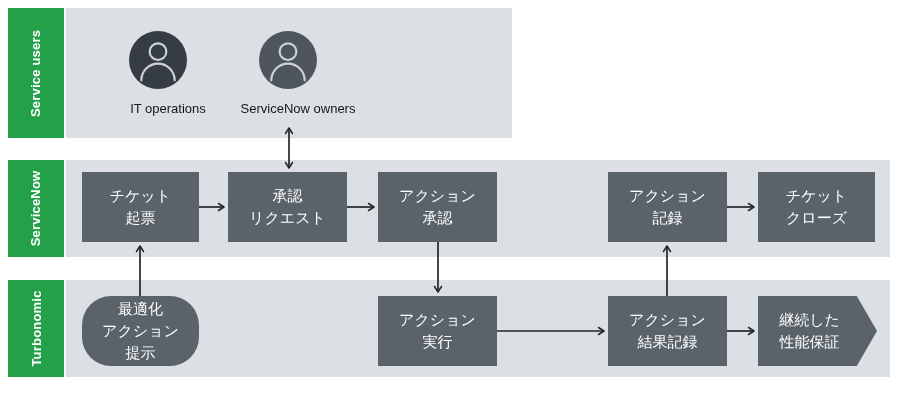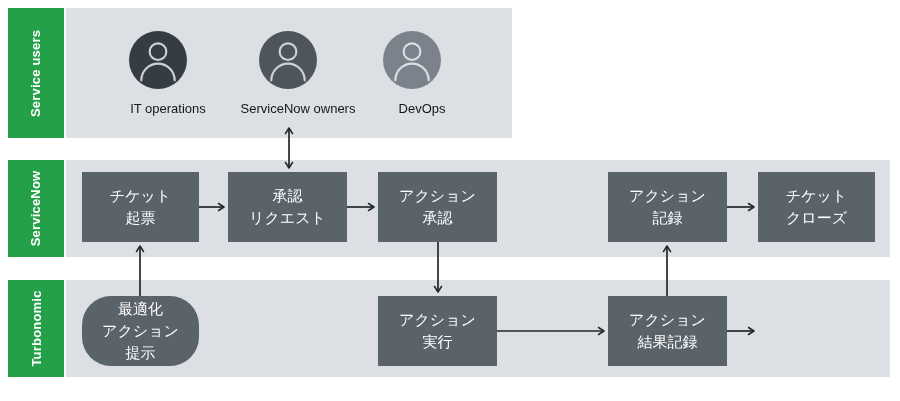--- a/index.html
+++ b/index.html
@@ -145,48 +145,41 @@
   </div>
   <div class="persona" style="left:218px">
     <div class="pcircle" style="background: rgb(78, 85, 93);">
       <svg viewBox="0 0 32 32" width="58" height="58">
         <circle cx="16" cy="11.4" r="4.6" fill="none" stroke="#ced3d8" stroke-width="1.2"></circle>
         <path d="M6.8 27.2 a9.2 9.2 0 0 1 18.4 0" fill="none" stroke="#ced3d8" stroke-width="1.2" stroke-linecap="round"></path>
       </svg>
     </div>
     <div class="plabel">ServiceNow owners</div>
   </div>
-  <div class="persona" style="left:342px">
-    <div class="pcircle" style="background: rgb(123, 130, 139);">
-      <svg viewBox="0 0 32 32" width="58" height="58">
-        <circle cx="16" cy="11.4" r="4.6" fill="none" stroke="#dcdfe3" stroke-width="1.2"></circle>
-        <path d="M6.8 27.2 a9.2 9.2 0 0 1 18.4 0" fill="none" stroke="#dcdfe3" stroke-width="1.2" stroke-linecap="round"></path>
-      </svg>
-    </div>
-    <div class="plabel">DevOps</div>
-  </div>
 
   <div class="step row-sn sn1">チケット
 起票</div>
   <div class="step row-sn sn2">承認
 リクエスト</div>
   <div class="step row-sn sn3">アクション
 承認</div>
   <div class="step row-sn sn4">アクション
 記録</div>
   <div class="step row-sn sn5">チケット
 クローズ</div>
 
   <div class="step row-tb tb1">最適化
 アクション
 提示</div>
   <div class="step row-tb tb2">アクション
 実行</div>
   <div class="step row-tb tb3">アクション
 結果記録</div>
+  <div class="step row-tb tb4">継続した
+性能保証</div>
 
   <svg class="arrows" viewBox="0 0 900 401">
     <defs>
       <marker id="arr" viewBox="0 0 10 10" refX="7.5" refY="5" markerWidth="10" markerHeight="10" orient="auto-start-reverse" markerUnits="userSpaceOnUse">
         <path d="M2 1.5 L7.5 5 L2 8.5" fill="none" stroke="#21272a" stroke-width="1.5" stroke-linecap="round" stroke-linejoin="round"></path>
       </marker>
     </defs>
     <line x1="199" y1="207" x2="224" y2="207" marker-end="url(#arr)"></line>
     <line x1="347" y1="207" x2="374" y2="207" marker-end="url(#arr)"></line>
     <line x1="727" y1="207" x2="754" y2="207" marker-end="url(#arr)"></line>

